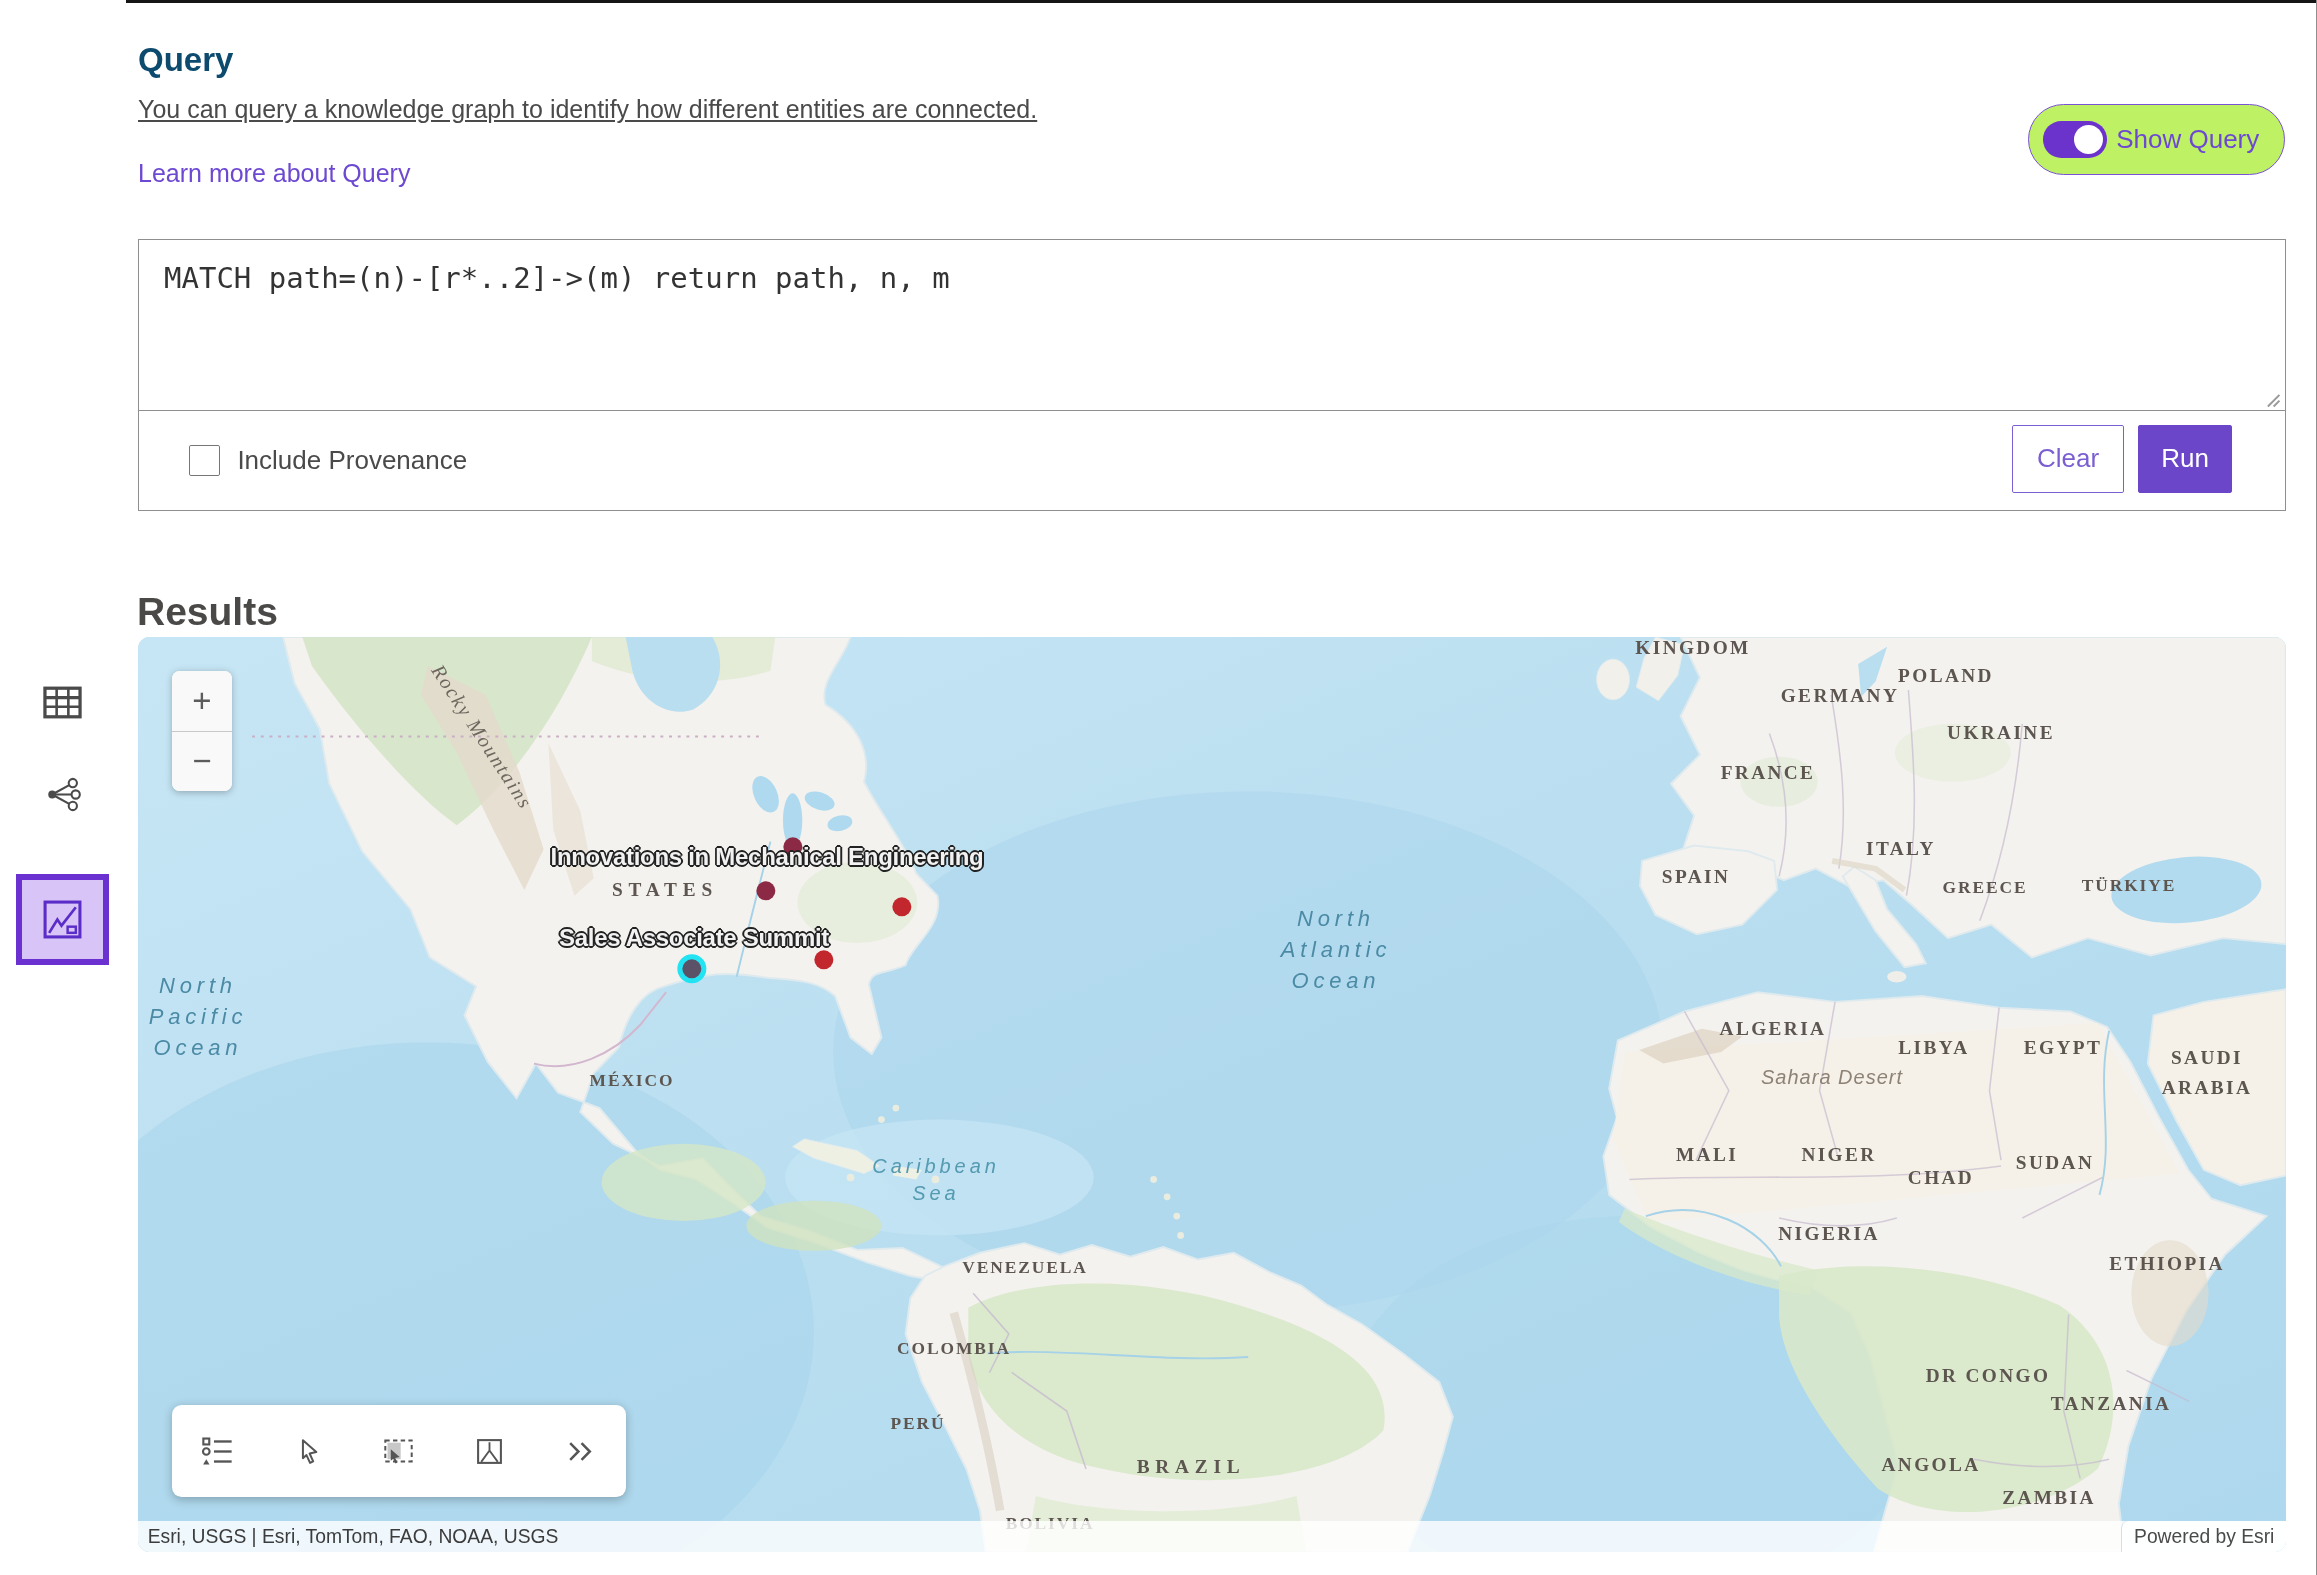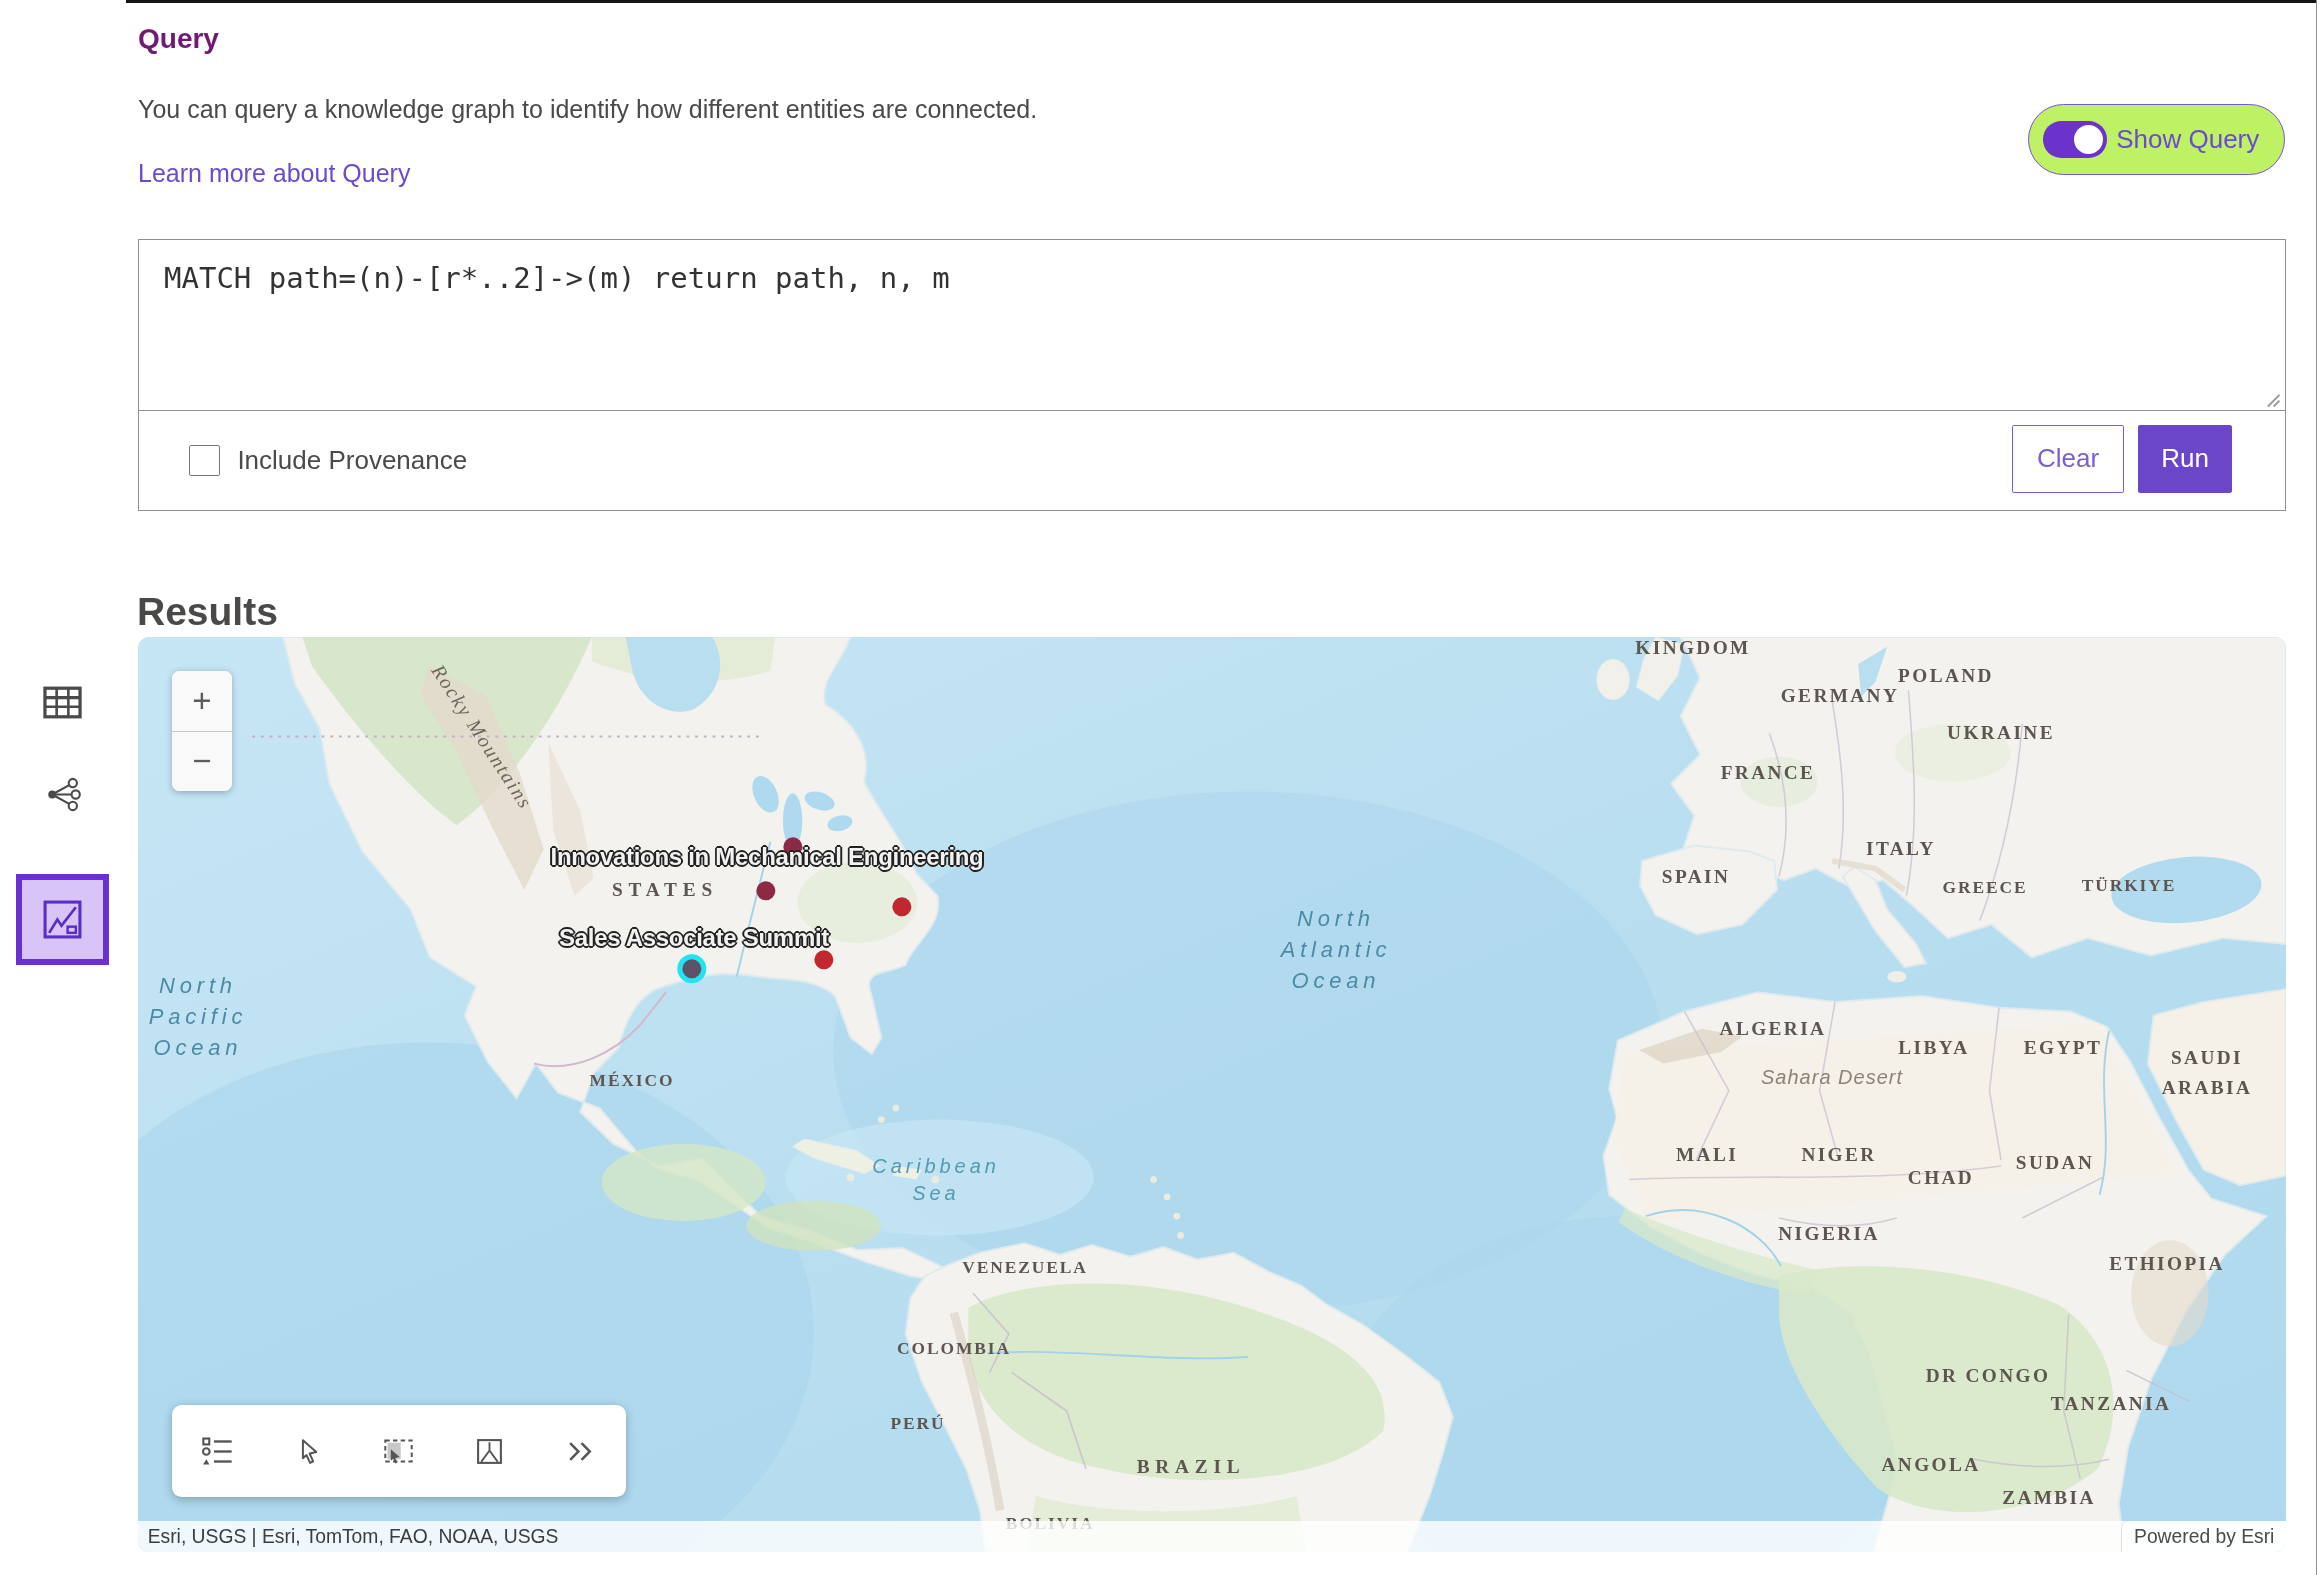--- a/index.html
+++ b/index.html
@@ -3,22 +3,22 @@
 <meta charset="utf-8">
 <style>
   html,body{margin:0;padding:0;}
   body{
     width:2317px;height:1576px;position:relative;background:#fff;overflow:hidden;
     font-family:"Liberation Sans",sans-serif;color:#4a4a4a;
     border-right:1.9px solid #8f8f8f;border-bottom:1.9px solid #8f8f8f;box-sizing:border-box;
   }
   .top-line{position:absolute;left:126px;top:0;right:0;height:2.9px;background:#151515;}
   
-  .page-title{position:absolute;left:138px;top:4px;font-size:28px;font-weight:700;color:#701a75;}
-  .page-desc{position:absolute;left:138px;top:95px;font-size:25px;color:#4a4a4a;}
+  .page-title{position:absolute;left:138px;top:19px;font-size:33px;font-weight:700;color:#0c4a6e;}
+  .page-desc{position:absolute;left:138px;top:95px;font-size:25px;color:#4a4a4a;text-decoration:underline;}
   .learn-link{position:absolute;left:138px;top:159px;font-size:25px;color:#6d49d2;cursor:pointer;}
   .show-query-pill{
     position:absolute;left:2028px;top:104px;width:257px;height:71px;border:1.9px solid #7a52d6;
     border-radius:39px;display:flex;align-items:center;gap:9.7px;box-sizing:border-box;padding-left:13.5px;
     background:#bef264;cursor:pointer;
   }
   .toggle-track{width:64px;height:37px;border-radius:18.3px;background:#6b33cc;position:relative;flex:0 0 auto;}
   .toggle-knob{position:absolute;right:3.9px;top:3.9px;width:29px;height:29px;border-radius:50%;background:#fff;}
   .toggle-label{font-size:26px;color:#6d49d2;}
   

